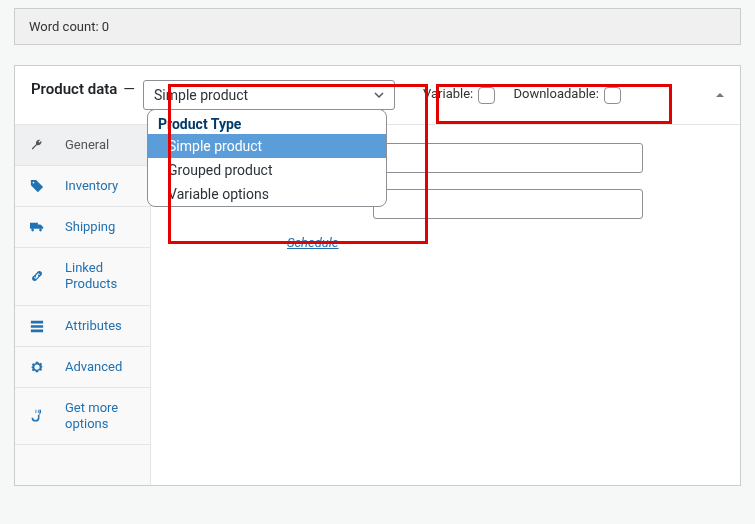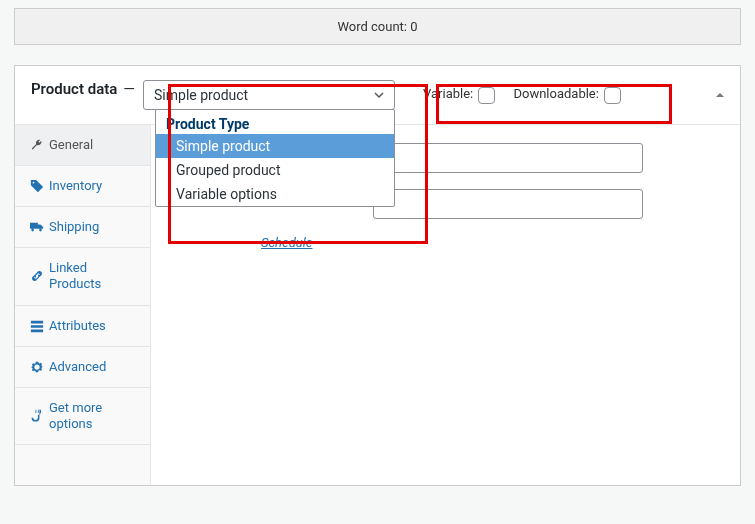--- a/index.html
+++ b/index.html
@@ -13,21 +13,20 @@
     padding: 8px 14px;
     overflow: hidden;
   }
   .wordcount-box {
     background: #f0f0f1;
     border: 1px solid #ccc;
     padding: 10px 14px;
     margin-bottom: 20px;
     color: #333;
     font-size: 13px;
-    text-align: center;
   }
   .wordcount-box::before { content: ""; }
   .panel {
     background: #fff;
     border: 1px solid #ccc;
   }
   .panel-header {
     padding: 14px 16px;
     border-bottom: 1px solid #e5e5e5;
     display: flex;
@@ -64,25 +63,25 @@
     position: absolute;
     right: 10px;
     top: 50%;
     transform: translateY(-50%);
     pointer-events: none;
   }
   .select-caret svg { display:block; }
   .dropdown {
     position: absolute;
     top: 29px;
-    left: 12px;
+    left: 4px;
     width: 240px;
     background: #fff;
     border: 1px solid #8c8f94;
-    border-radius: 2px;
+    border-radius: 8px;
     z-index: 20;
   }
   .dropdown-heading {
     font-weight: 700;
     color: #003a6b;
     padding: 6px 10px 2px;
     font-size: 14px;
   }
   .dropdown-item {
     padding: 4px 20px;
@@ -147,21 +146,21 @@
     min-height: 360px;
   }
   .tabs {
     width: 136px;
     background: #f9f9f9;
     border-right: 1px solid #e5e5e5;
   }
   .tab {
     display: flex;
     align-items: center;
-    gap: 4px;
+    gap: 20px;
     padding: 12px 10px 12px 14px;
     font-size: 13px;
     color: #2271b1;
     border-bottom: 1px solid #e5e5e5;
     cursor: pointer;
     line-height: 1.2;
   }
   .tab.active {
     background: #eef0f1;
     color: #555;
@@ -185,21 +184,21 @@
   .text-input {
     width: 270px;
     height: 30px;
     border: 1px solid #8c8f94;
     border-radius: 3px;
     padding: 4px 8px;
     font-size: 13px;
     margin-left: 200px;
   }
   .schedule-link {
-    margin-left: 88px;
+    margin-left: 114px;
     color: #2271b1;
     font-style: italic;
     text-decoration: underline;
     cursor: pointer;
     font-size: 13px;
   }
 </style>
 </head>
 <body>
 

